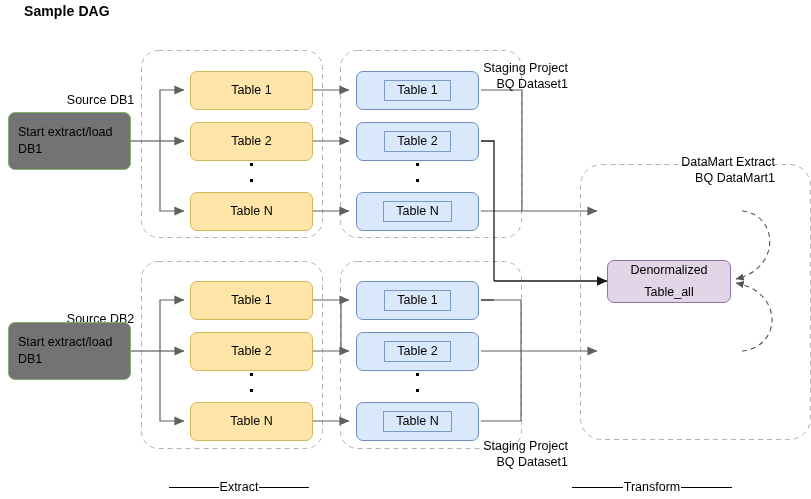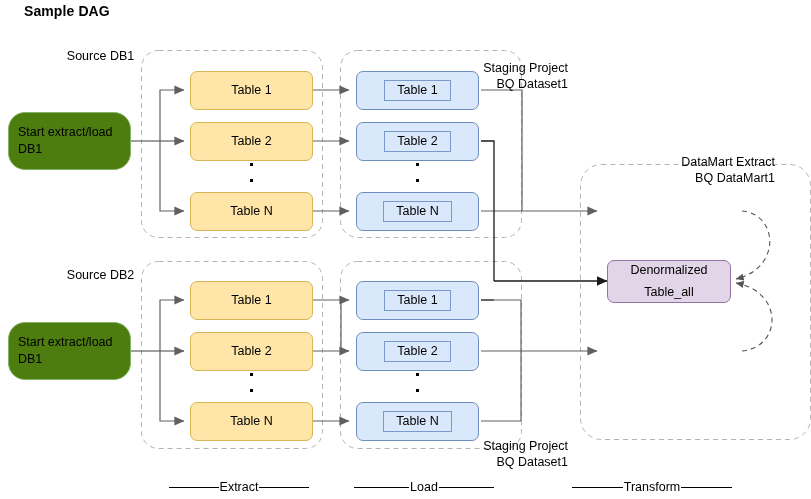--- a/index.html
+++ b/index.html
@@ -31,21 +31,21 @@
     border: 1px solid #000;
     display: flex;
     align-items: center;
     font-size: 12.5px;
     line-height: 1.35;
     white-space: pre-line;
   }
   .node.center { justify-content: center; text-align: center; }
   .node.lead { justify-content: flex-start; padding-left: 9px; text-align: left; }
 
-  .n-green { background: #4d7c0f; border-color: #82b366; border-radius: 17px; }
+  .n-green { background: #737373; border-color: #82b366; }
   .n-orange { background: #ffe6a8; border-color: #d6b656; }
   .n-blue  { background: #dae8fc; border-color: #6c8ebf; }
   .n-purple{ background: #e1d5e7; border-color: #9673a6; }
 
   .inner-rect {
     box-sizing: border-box;
     border: 1px solid #7a9acb;
     background: transparent;
     padding: 2px 12px;
     font-size: 12.5px;
@@ -53,21 +53,21 @@
   }
 
   .plabel {
     position: absolute;
     font-size: 12.5px;
     line-height: 1.28;
     white-space: pre-line;
     color: #000;
   }
   .plabel.right { text-align: right; }
-  .plabel.center { text-align: center; }
+  .plabel.center { text-align: center; margin-top: 44px; }
 
   #title {
     position: absolute;
     left: 24px;
     top: 3px;
     font-size: 14px;
     font-weight: bold;
     letter-spacing: 0.1px;
   }
 
@@ -245,25 +245,20 @@
   <div class="node n-purple center" style="left:607px; top:260px; width:124px; height:43px; line-height:1.75;">Denormalized
 Table_all</div>
 
 
   <div class="phase" style="left:169px; top:478px; width:140px; height:18px;">
     <span class="rule"></span>
     <span class="ptext">Extract</span>
     <span class="rule"></span>
   </div>
 
-  <div class="phase" style="left:354px; top:478px; width:140px; height:18px;">
-    <span class="rule"></span>
-    <span class="ptext">Load</span>
-    <span class="rule"></span>
-  </div>
 
   <div class="phase" style="left:572px; top:478px; width:160px; height:18px;">
     <span class="rule"></span>
     <span class="ptext">Transform</span>
     <span class="rule"></span>
   </div>
 
 </div>
 
 </body></html>

